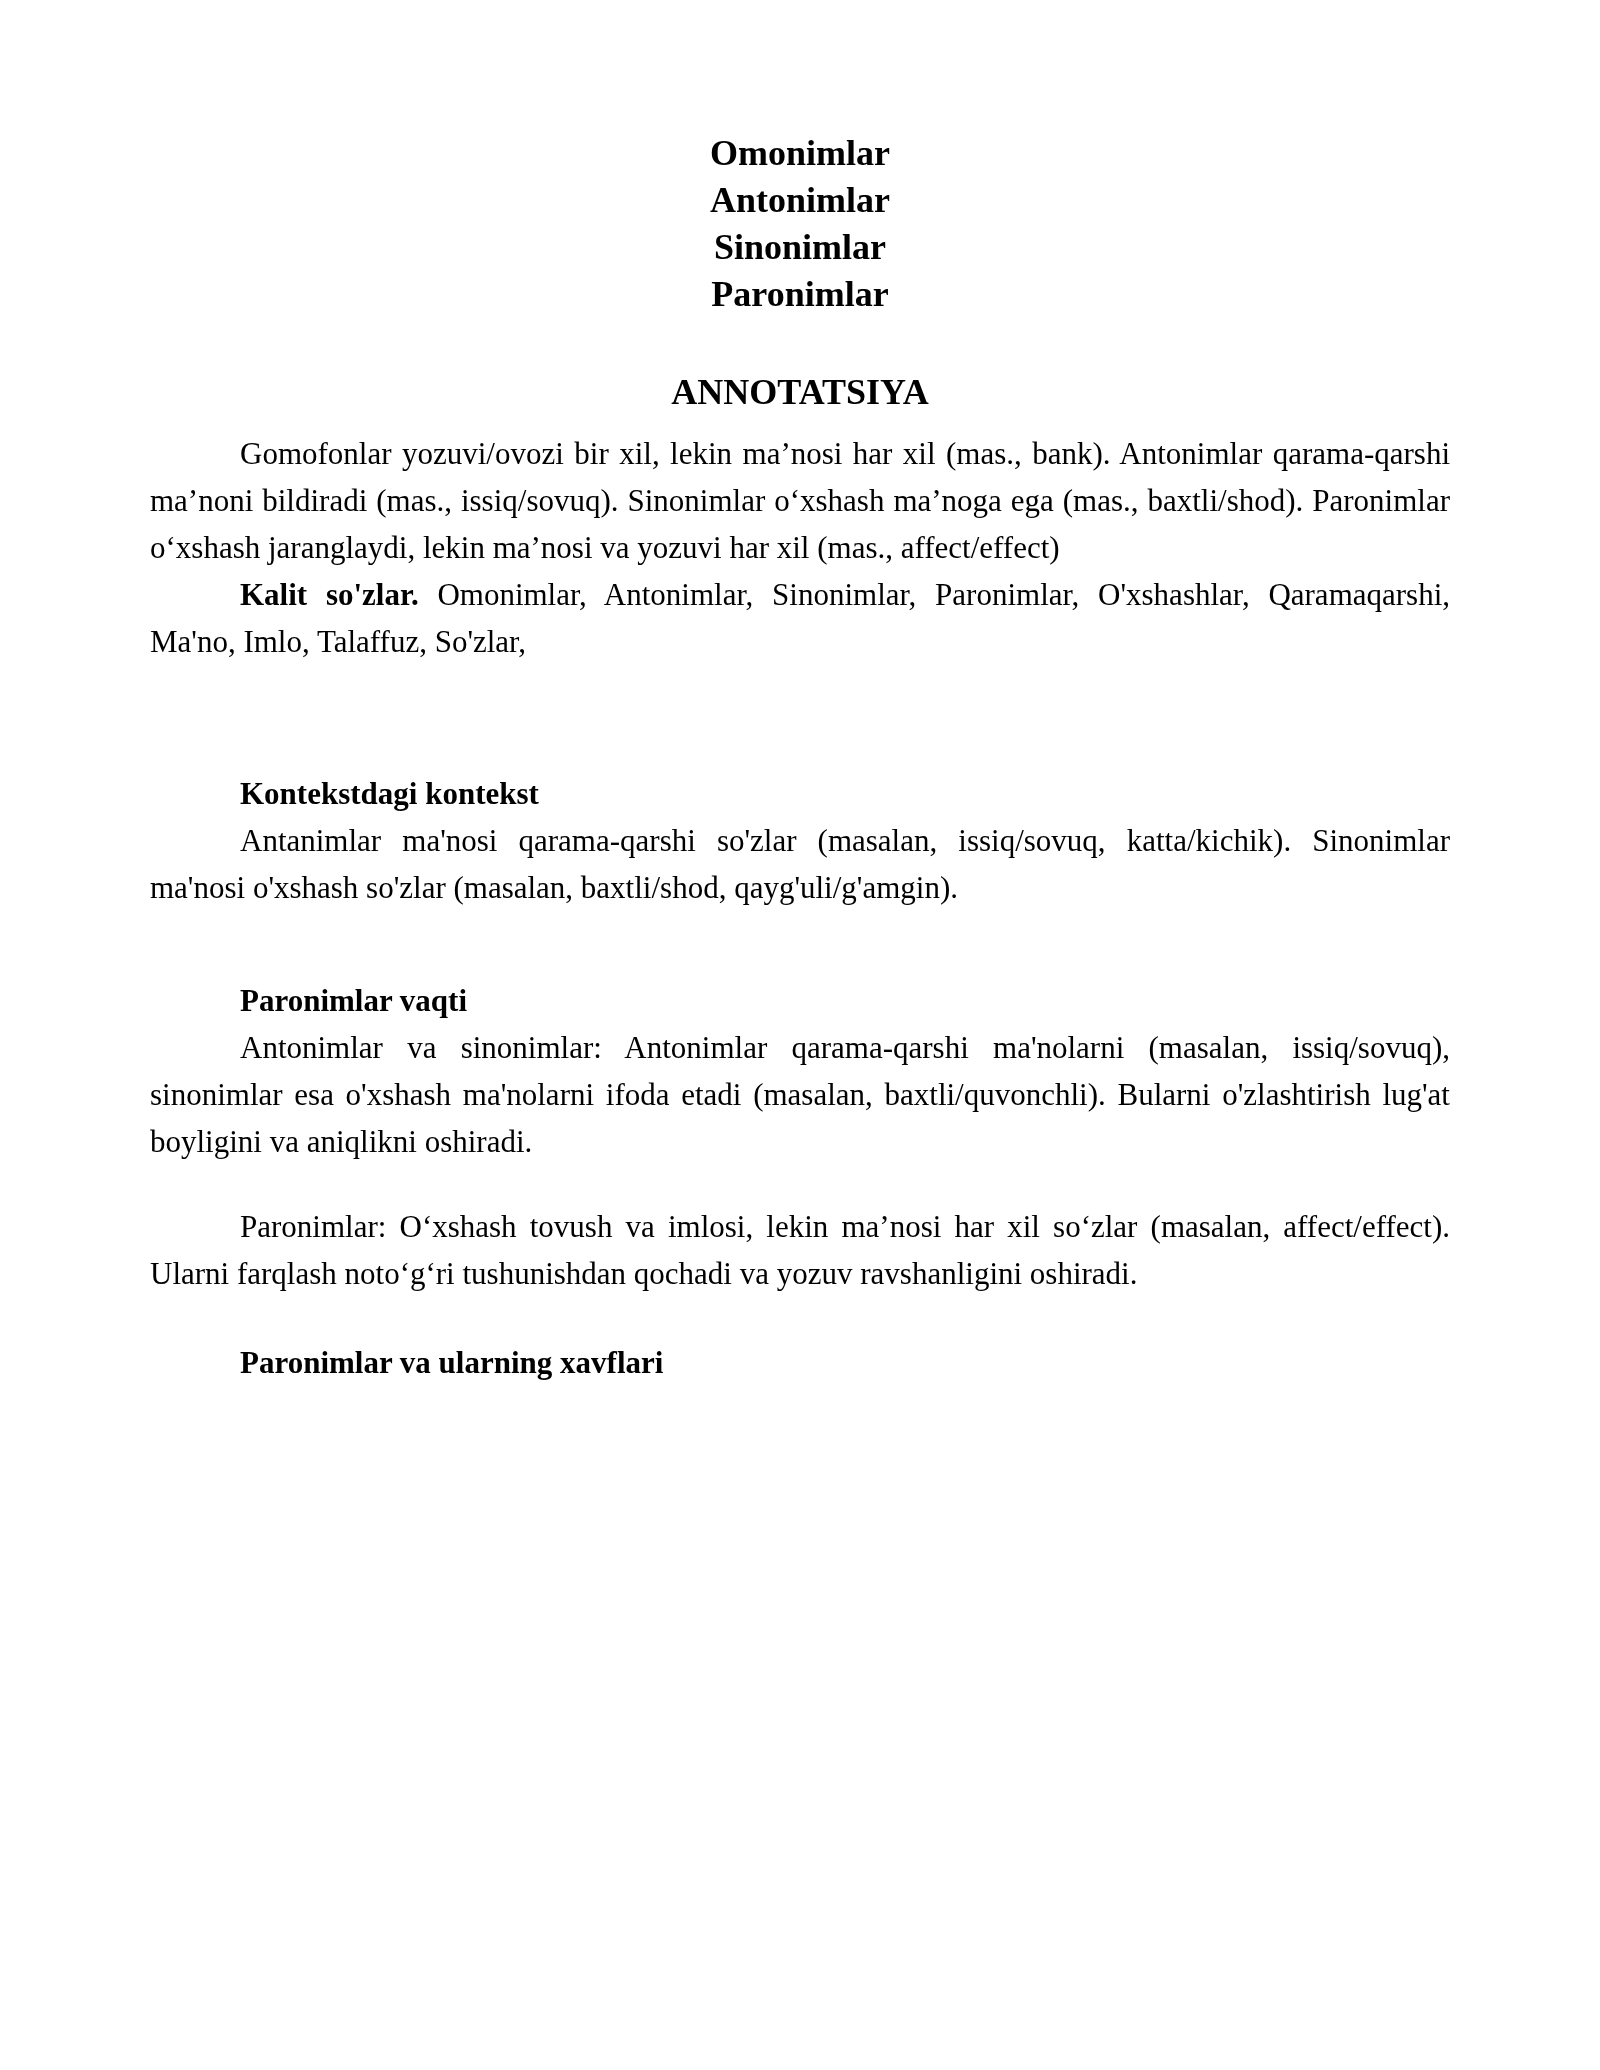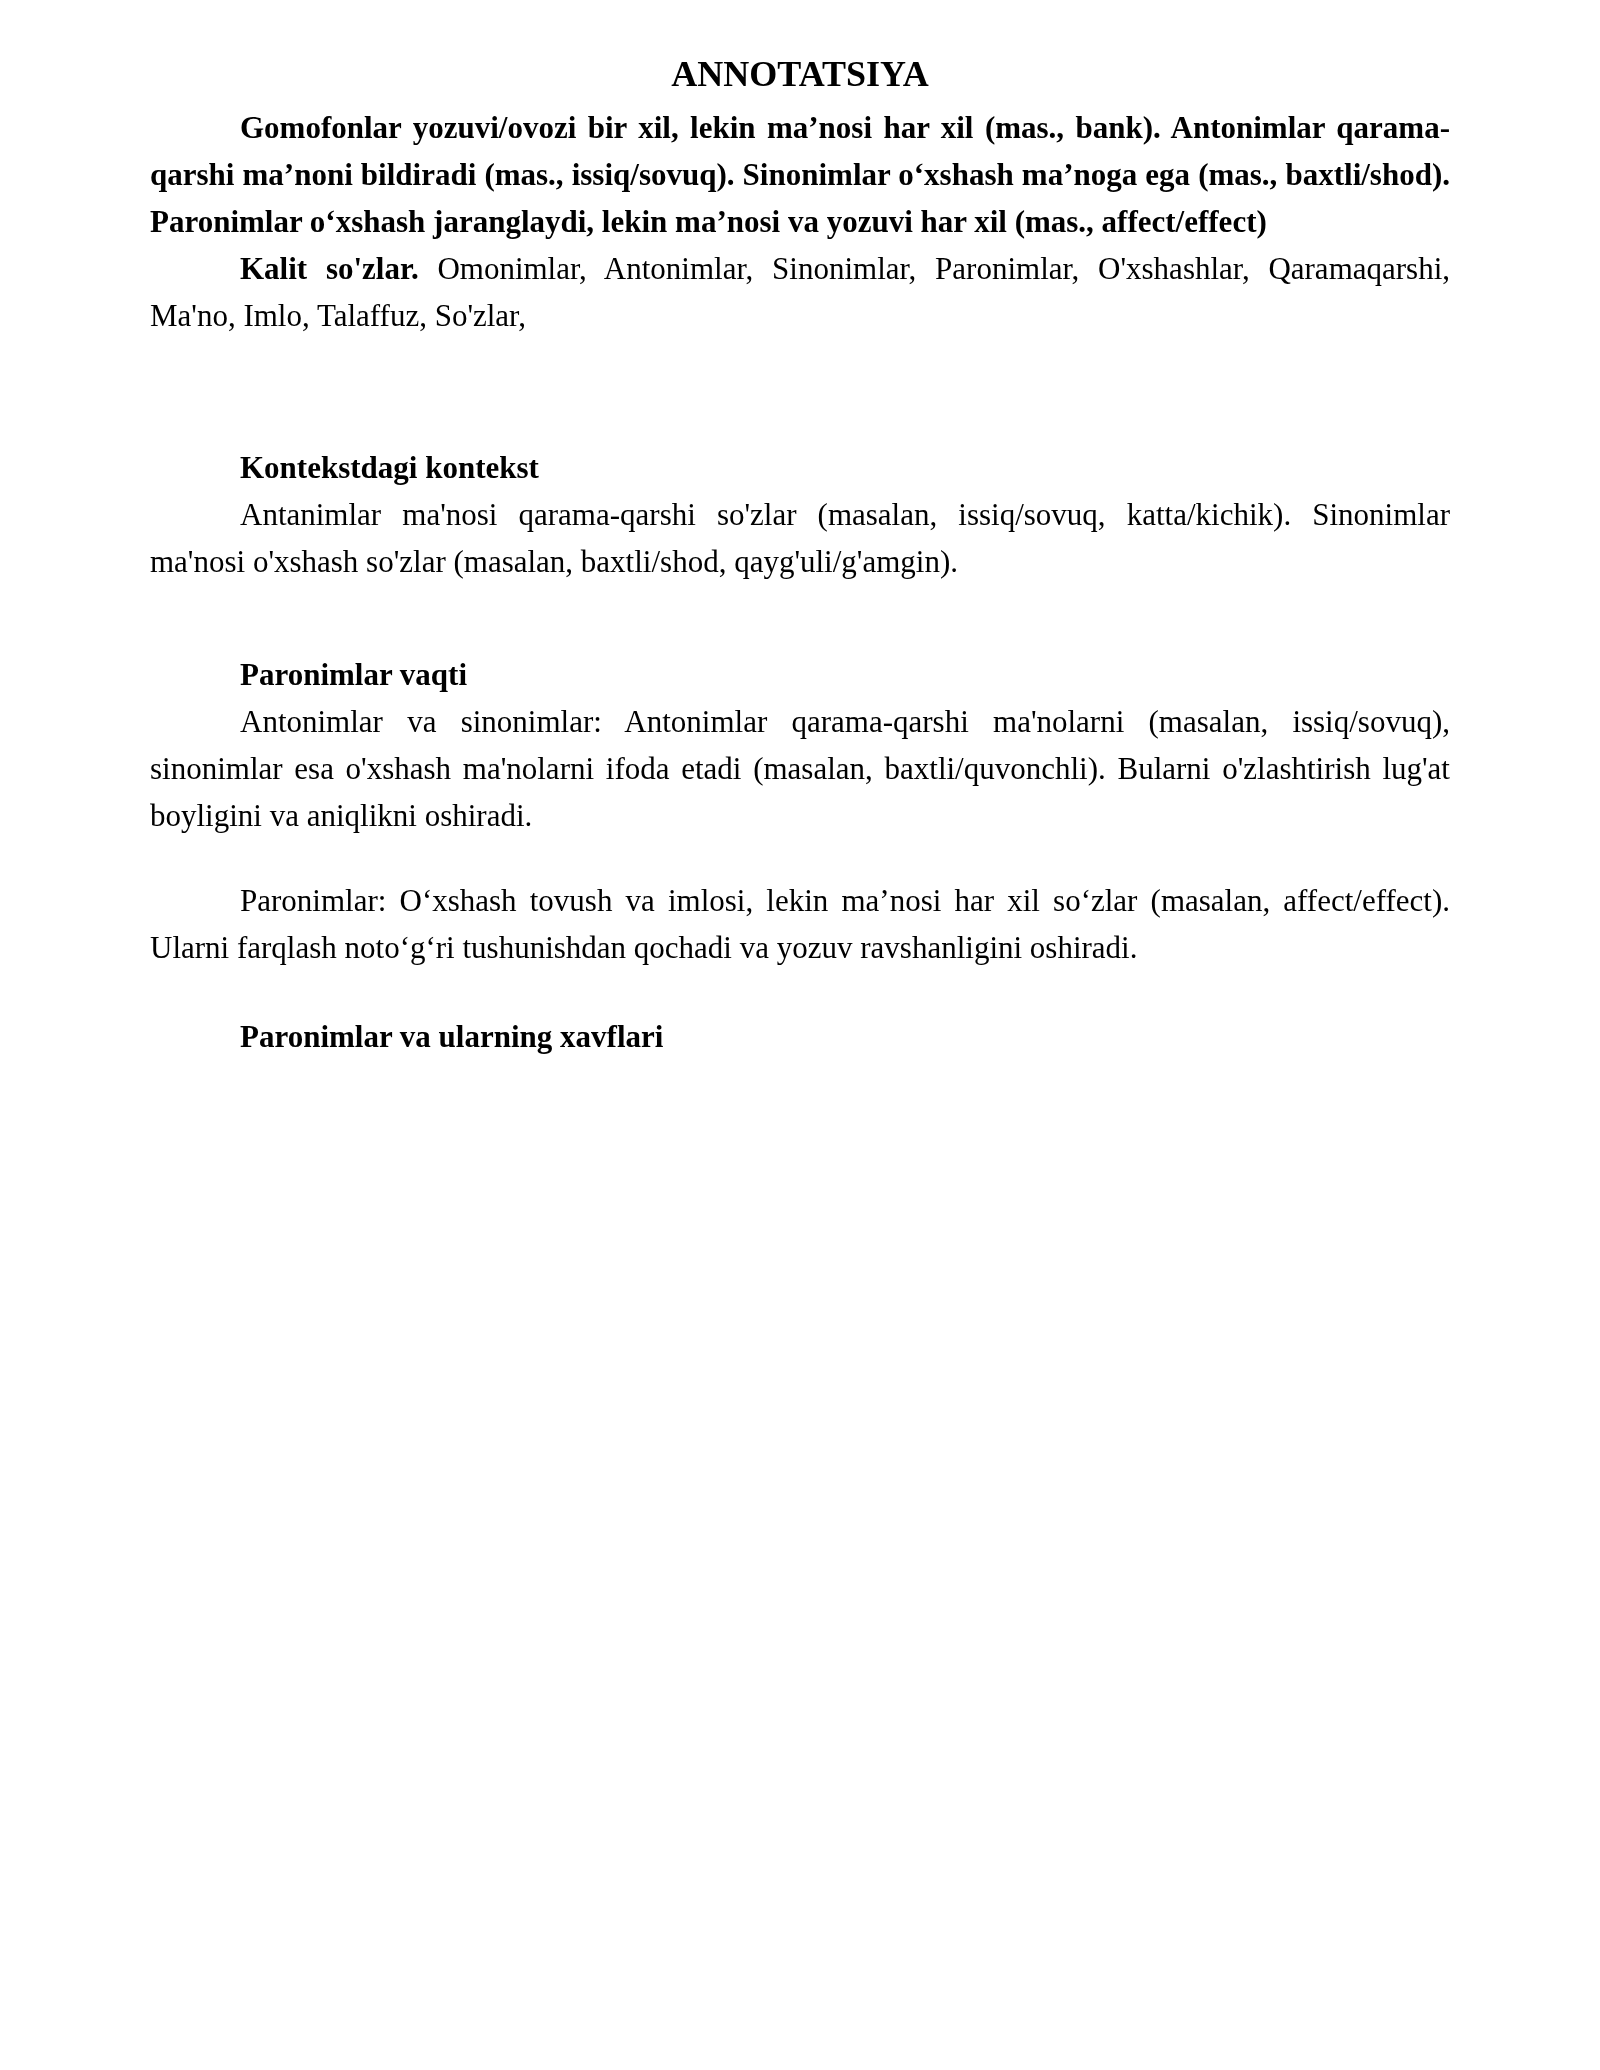--- a/index.html
+++ b/index.html
@@ -28,40 +28,46 @@
   .author-line { margin-top: 52px; }
   .annotation-heading { margin-top: 51px; }
   
   .para {
     font-size: 31px;
     line-height: 47px;
     text-align: justify;
     text-indent: 90px;
     margin: 0;
   }
-  .para-first { margin-top: 6px; font-weight: bold; }
+  .para-first { margin-top: 14px; }
   .para-gap { margin-top: 38px; }
   .bold { font-weight: bold; }
   
   .section-heading {
     font-size: 31px;
     line-height: 47px;
     font-weight: bold;
     text-indent: 90px;
     margin: 0;
   }
   .mt-sec1 { margin-top: 105px; }
   .mt-sec2 { margin-top: 66px; }
   .mt-sec3 { margin-top: 42px; }
 </style>
 </head>
 <body>
 
 <div class="doc">
 
+  <div class="title-block center-block">
+    <div class="big-bold">Omonimlar</div>
+    <div class="big-bold">Antonimlar</div>
+    <div class="big-bold">Sinonimlar</div>
+    <div class="big-bold">Paronimlar</div>
+  </div>
 
 
   <div class="center-block big-bold annotation-heading">ANNOTATSIYA</div>
 
   <p class="para para-first">Gomofonlar yozuvi/ovozi bir xil, lekin ma’nosi har xil (mas., bank). Antonimlar qarama-qarshi ma’noni bildiradi (mas., issiq/sovuq). Sinonimlar o‘xshash ma’noga ega (mas., baxtli/shod). Paronimlar o‘xshash jaranglaydi, lekin ma’nosi va yozuvi har xil (mas., affect/effect)</p>
 
   <p class="para"><span class="bold">Kalit so'zlar.</span><span> Omonimlar, Antonimlar, Sinonimlar, Paronimlar, O'xshashlar, Qaramaqarshi, Ma'no, Imlo, Talaffuz, So'zlar,</span></p>
 
   <h2 class="section-heading mt-sec1">Kontekstdagi kontekst</h2>
   <p class="para">Antanimlar ma'nosi qarama-qarshi so'zlar (masalan, issiq/sovuq, katta/kichik). Sinonimlar ma'nosi o'xshash so'zlar (masalan, baxtli/shod, qayg'uli/g'amgin).</p>

